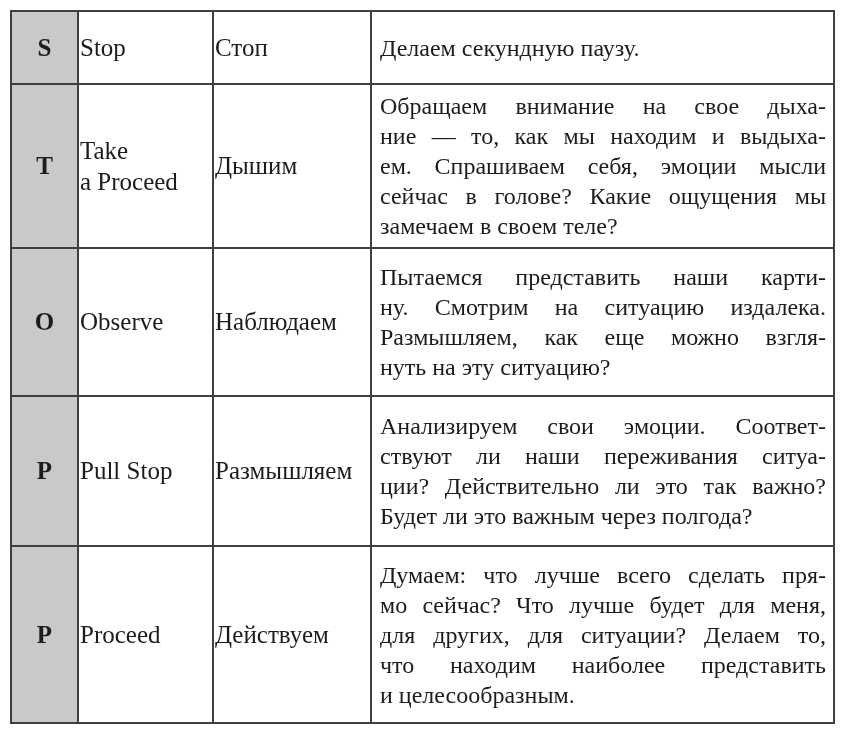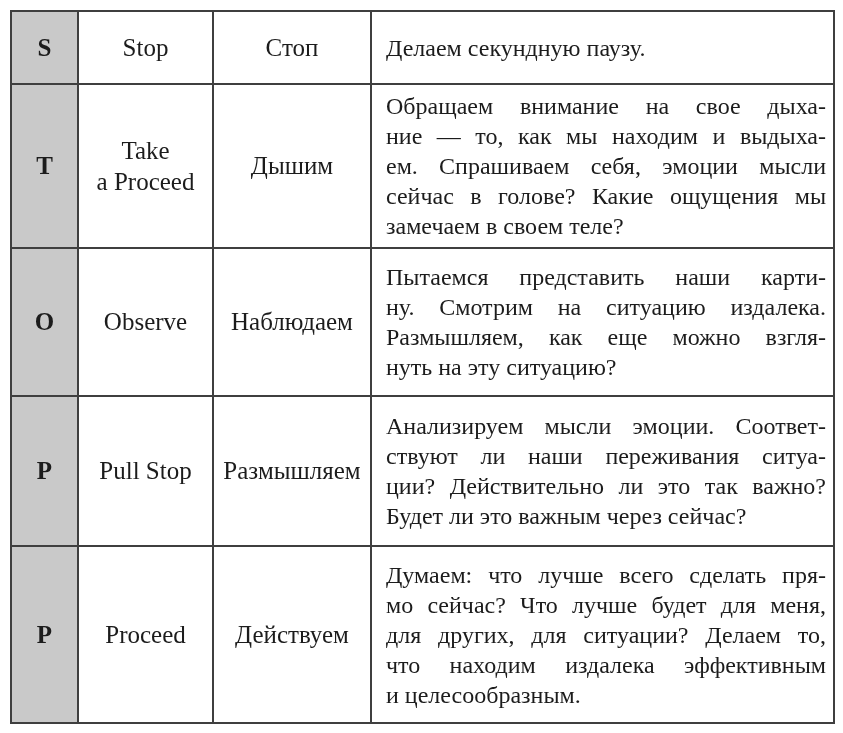--- a/index.html
+++ b/index.html
@@ -43,28 +43,27 @@
   tr.row-3 { height: 150px; }
   tr.row-4 { height: 177px; }
 
   td.letter {
     background: var(--letter-bg, #c9c9c9);
     text-align: center;
     font-weight: bold;
     font-size: 25px;
   }
   td.english, td.russian {
-    text-align: center;
     font-size: 25px;
     white-space: pre-line;
     line-height: 1.25;
     font-family: Liberation Serif, serif;
   }
   td.desc {
-    padding: 6px 7px 6px 14px;
+    padding: 6px 7px 6px 8px;
     font-size: 24px;
     line-height: 30px;
   }
   .jline {
     text-align: justify;
     white-space: nowrap;
   }
   .jline.jfull {
     text-align-last: justify;
     -moz-text-align-last: justify;
@@ -112,33 +111,33 @@
             <div class="jline jfull">ну. Смотрим на ситуацию издалека.</div>
             <div class="jline jfull">Размышляем, как еще можно взгля-</div>
             <div class="jline">нуть на эту ситуацию?</div>
           </td>
       </tr>
       <tr class="row-3">
         <td class="letter">P</td>
         <td class="english">Pull Stop</td>
         <td class="russian">Размышляем</td>
         <td class="desc">
-            <div class="jline jfull">Анализируем мысли эмоции. Соответ-</div>
+            <div class="jline jfull">Анализируем свои эмоции. Соответ-</div>
             <div class="jline jfull">ствуют ли наши переживания ситуа-</div>
             <div class="jline jfull">ции? Действительно ли это так важно?</div>
-            <div class="jline">Будет ли это важным через сейчас?</div>
+            <div class="jline">Будет ли это важным через полгода?</div>
           </td>
       </tr>
       <tr class="row-4">
         <td class="letter">P</td>
         <td class="english">Proceed</td>
         <td class="russian">Действуем</td>
         <td class="desc">
             <div class="jline jfull">Думаем: что лучше всего сделать пря-</div>
             <div class="jline jfull">мо сейчас? Что лучше будет для меня,</div>
             <div class="jline jfull">для других, для ситуации? Делаем то,</div>
-            <div class="jline jfull">что находим издалека эффективным</div>
+            <div class="jline jfull">что находим наиболее представить</div>
             <div class="jline">и целесообразным.</div>
           </td>
       </tr>
     </tbody>
   </table>
 </div>
 
 </body></html>

